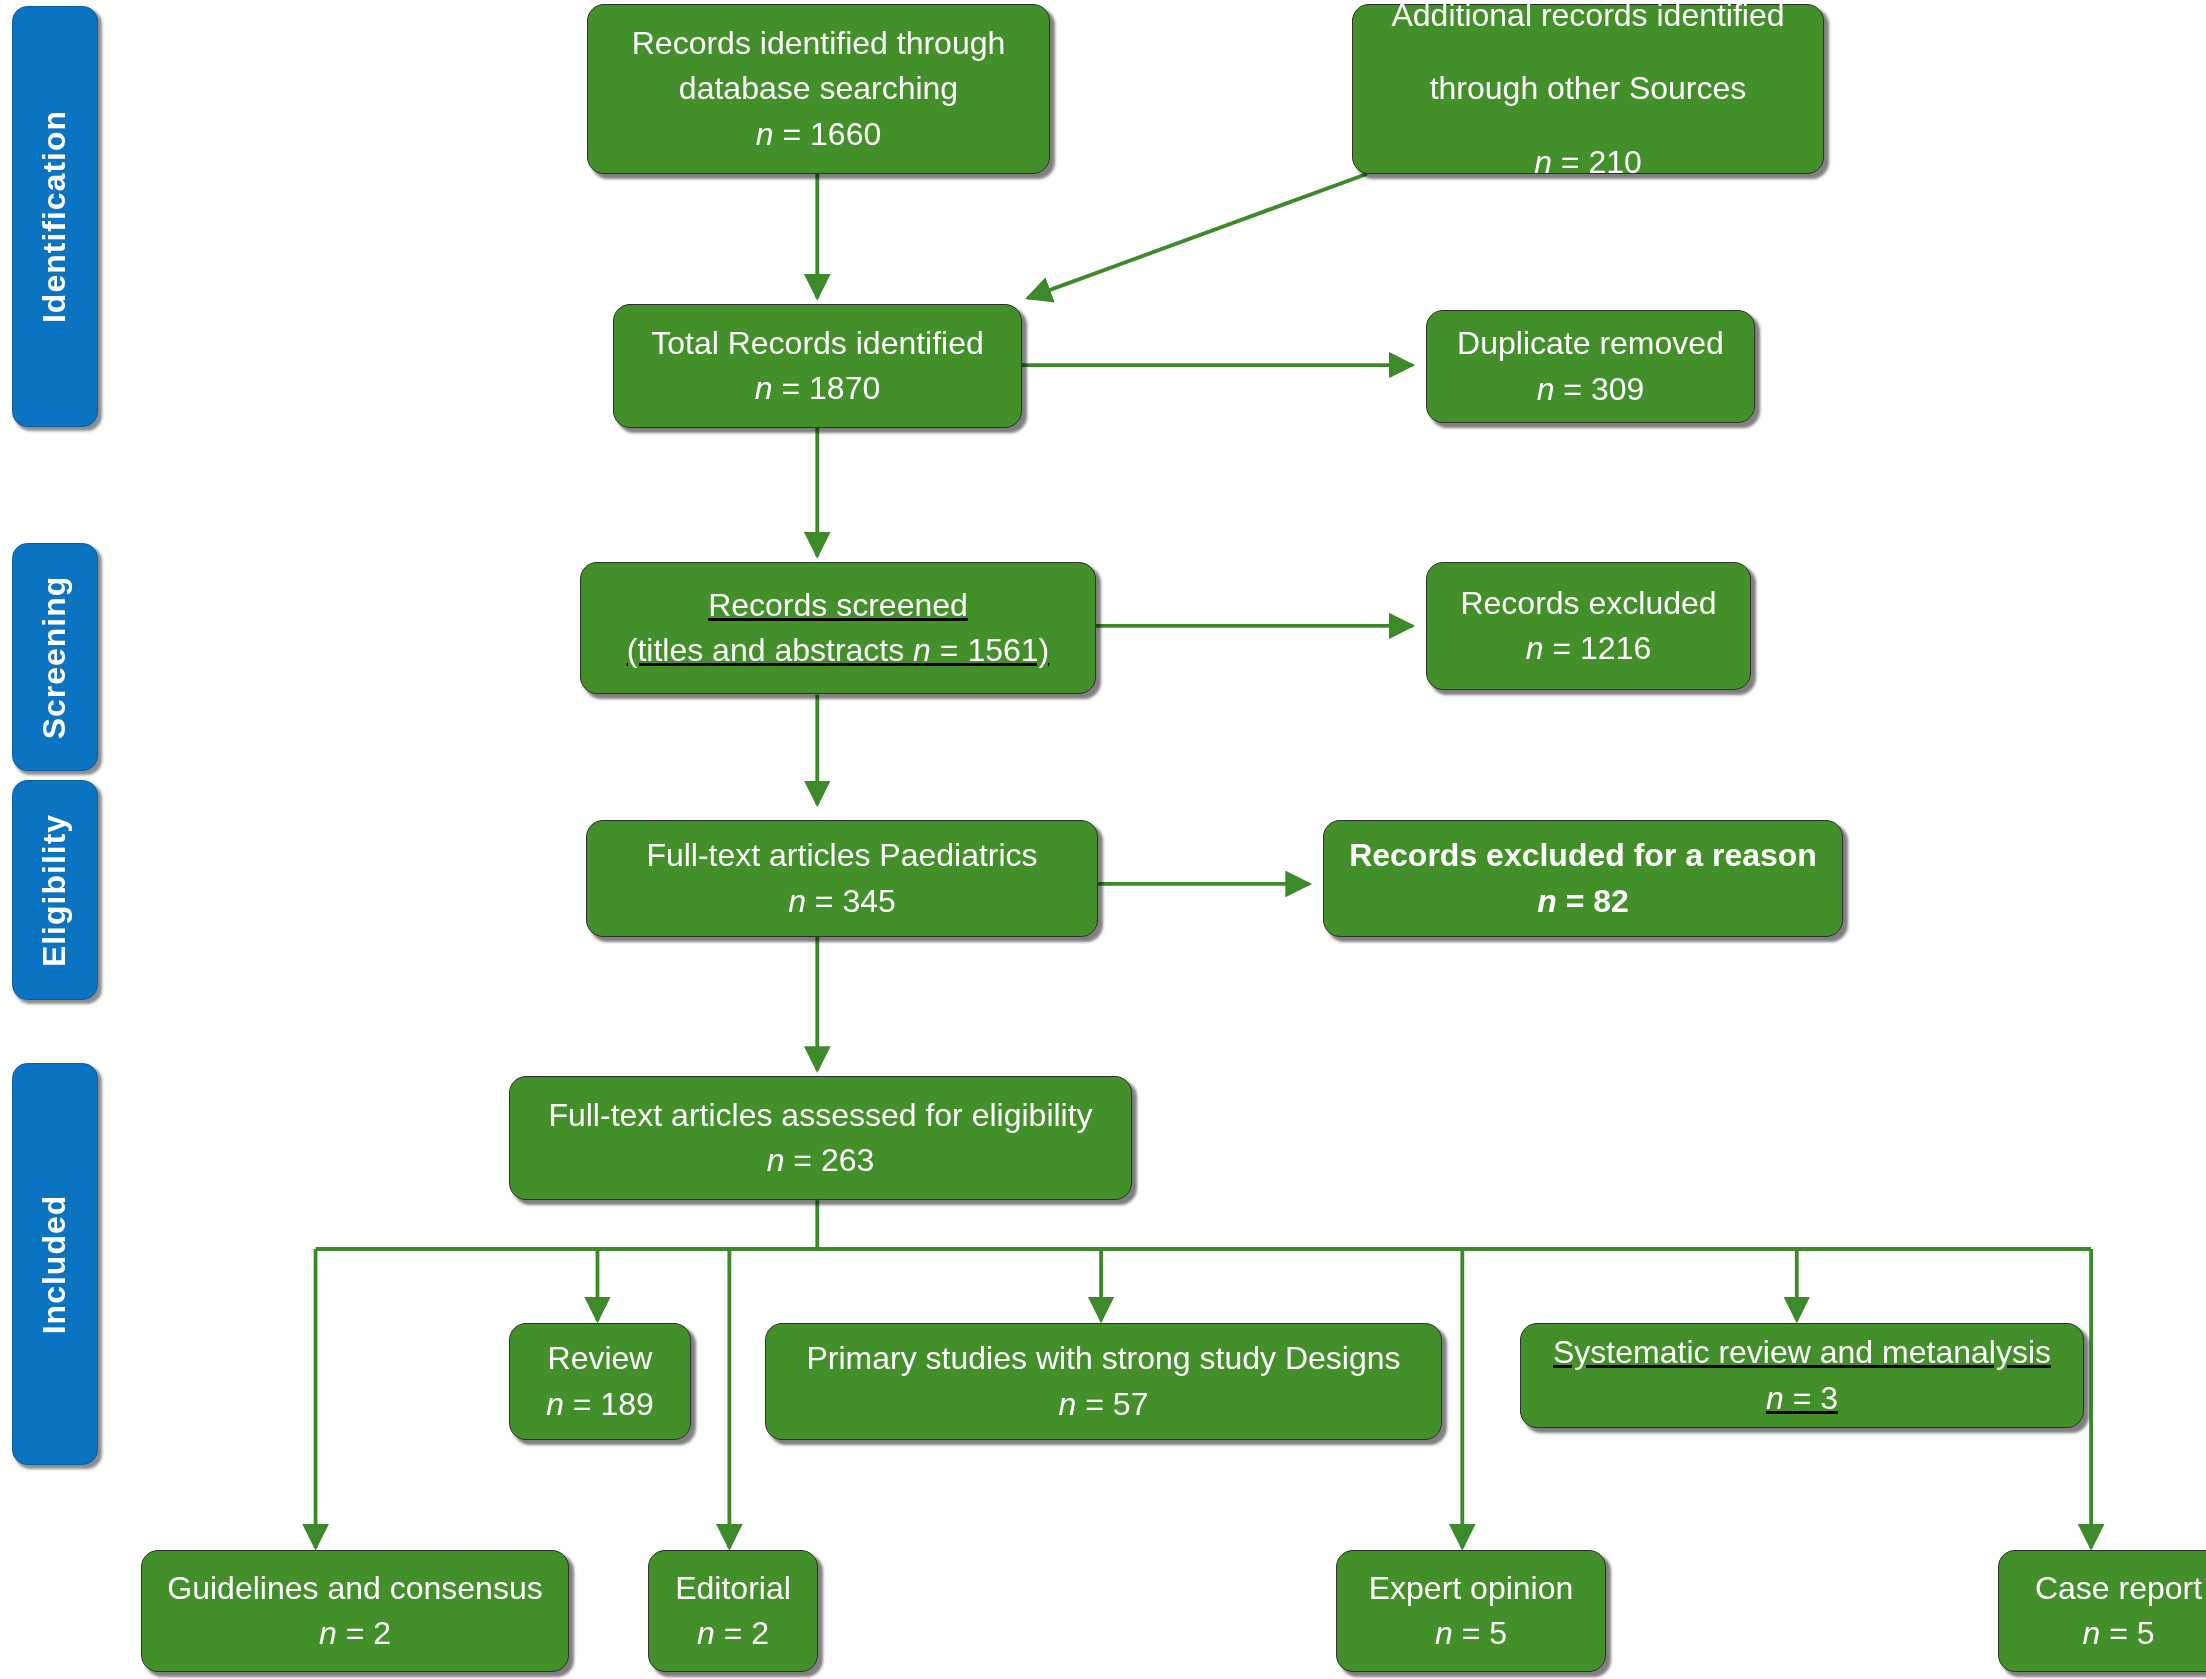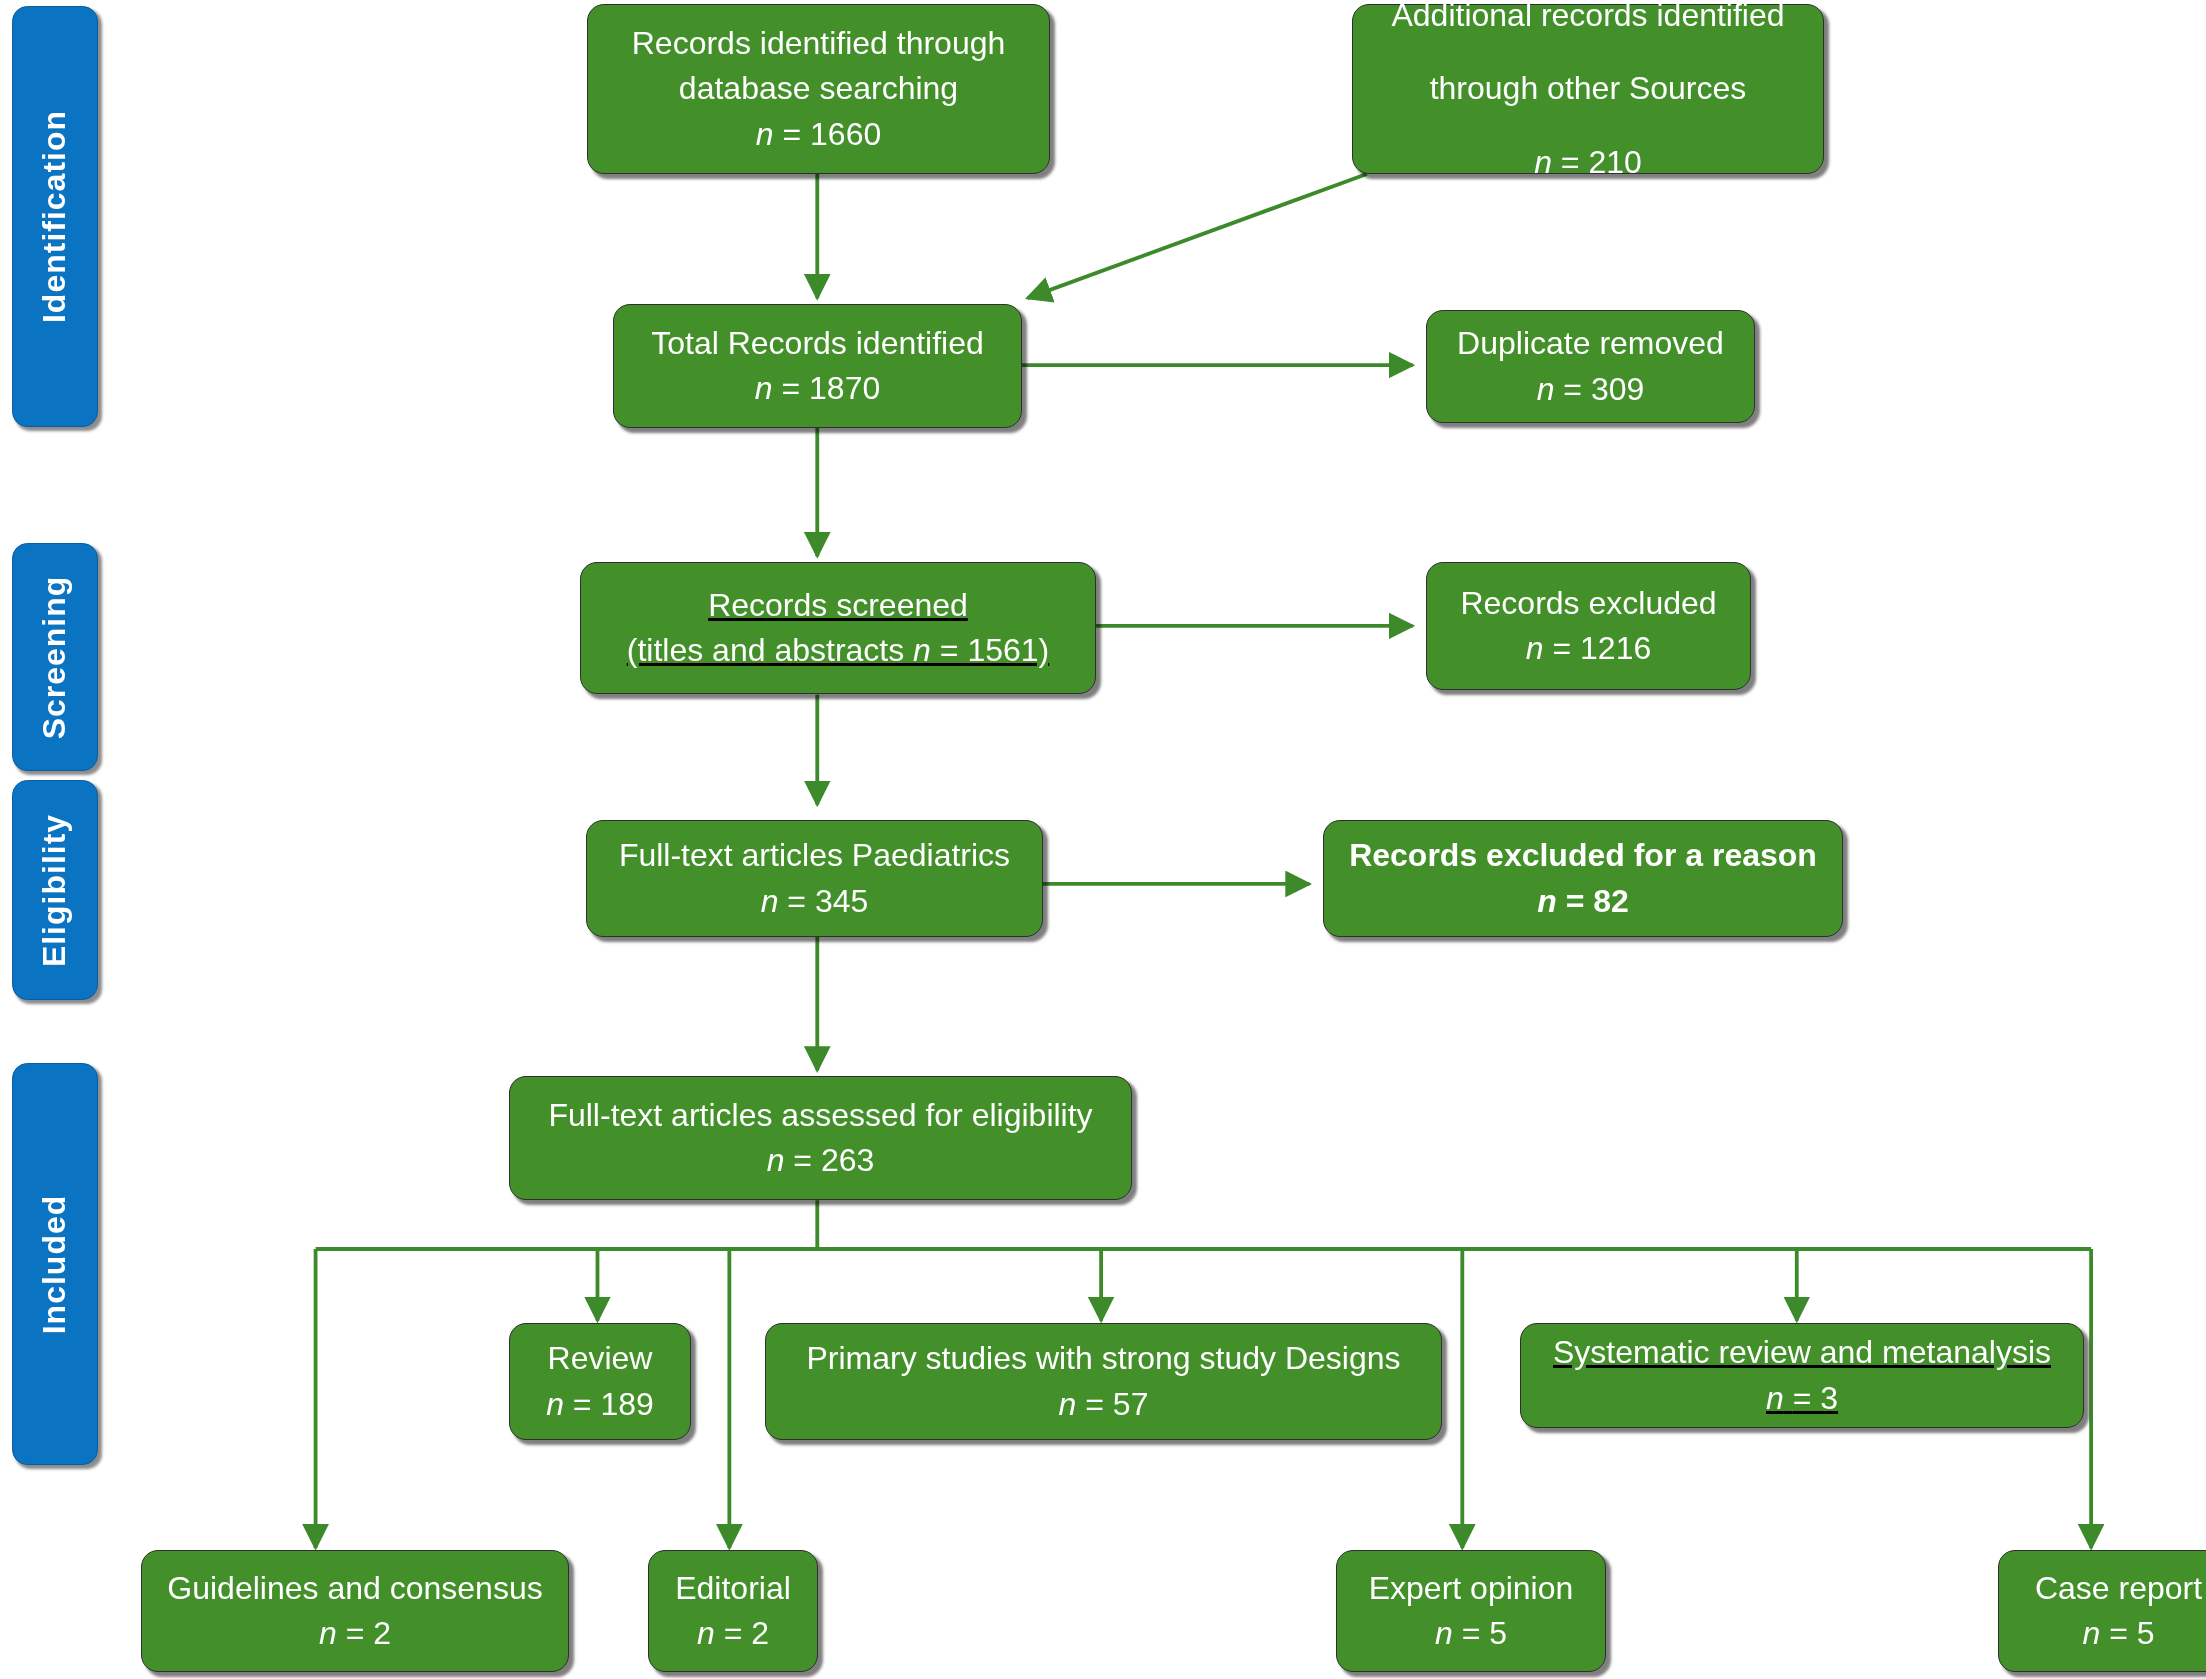--- a/index.html
+++ b/index.html
@@ -179,21 +179,21 @@
   </div>
 
   <div class="node" style="left:1426px; top:562px; width:325px; height:128px;">
     <div class="line">Records excluded</div>
     <div class="nline">
       <span class="ital">n</span>
       <span>= 1216</span>
     </div>
   </div>
 
-  <div class="node" style="left:586px; top:820px; width:457px; height:117px;">
+  <div class="node" style="left:586px; top:820px; width:512px; height:117px;">
     <div class="line">Full-text articles Paediatrics</div>
     <div class="nline">
       <span class="ital">n</span>
       <span>= 345</span>
     </div>
   </div>
 
   <div class="node" style="left:1323px; top:820px; width:520px; height:117px;font-weight:bold;">
     <div class="line">Records excluded for a reason</div>
     <div class="nline">

